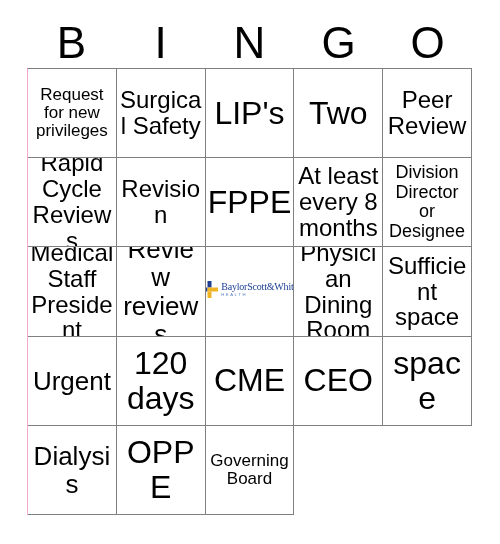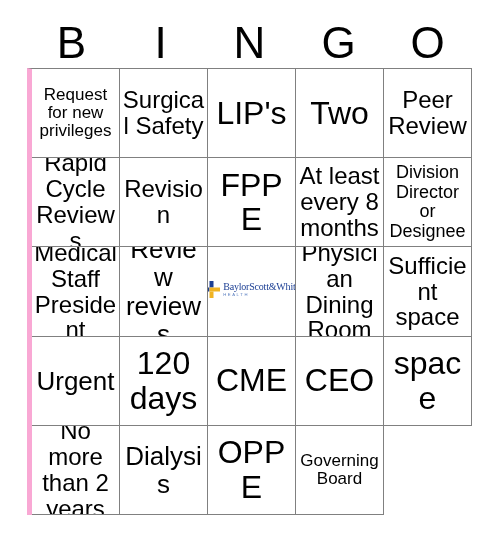--- a/index.html
+++ b/index.html
@@ -42,21 +42,21 @@
   .grid {
     position: absolute;
     left: 27px;
     top: 68px;
     width: 445px;
     height: 447px;
     display: grid;
     grid-template-columns: repeat(5, 1fr);
     grid-template-rows: repeat(5, 1fr);
     border-top: 1px solid #808080;
-    border-left: 5px solid #f9a8d4;
+    border-left: 1px solid #f9a8d4;
     box-sizing: border-box;
     background: #ffffff;
   }
   .cell {
     border-right: 1px solid #808080;
     border-bottom: 1px solid #808080;
     box-sizing: border-box;
     display: flex;
     align-items: center;
     justify-content: center;
@@ -195,23 +195,20 @@
       </div>
       <div class="cell fs-xl">
         <span class="cell-text">CME</span>
       </div>
       <div class="cell fs-xl">
         <span class="cell-text">CEO</span>
       </div>
       <div class="cell fs-xl">
         <span class="cell-text">space</span>
       </div>
-      <div class="cell fs-md">
-        <span class="cell-text">No more than 2 years</span>
-      </div>
       <div class="cell fs-lg">
         <span class="cell-text">Dialysis</span>
       </div>
       <div class="cell fs-xl">
         <span class="cell-text">OPPE</span>
       </div>
       <div class="cell fs-sm">
         <span class="cell-text">Governing Board</span>
       </div>
     </div>

